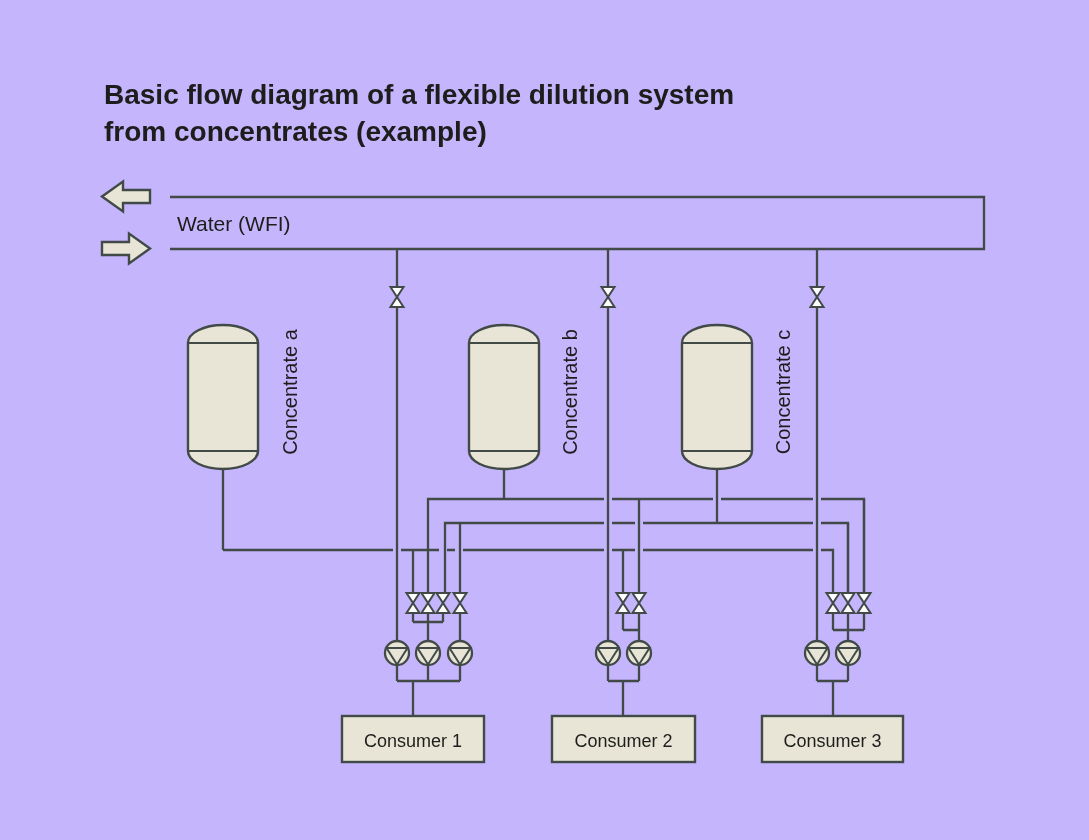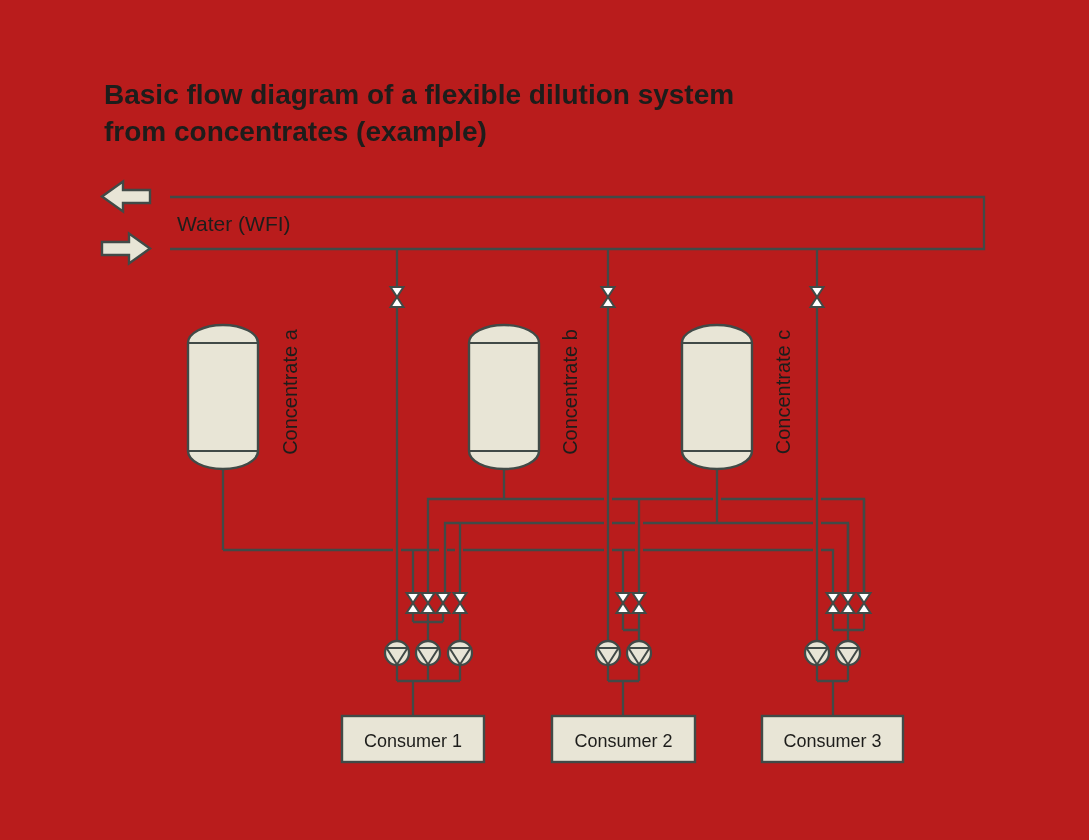--- a/index.html
+++ b/index.html
@@ -1,16 +1,16 @@
 <!DOCTYPE html>
 <html><head>
 <meta charset="utf-8">
 <style>
   html,body{margin:0;padding:0;background:#ffffff;}
-  .canvas{position:relative;width:1089px;height:840px;background:#b91c1c;overflow:hidden;
+  .canvas{position:relative;width:1089px;height:840px;background:#c4b5fd;overflow:hidden;
           font-family:"Liberation Sans",sans-serif;}
   svg{display:block;}
   .pipe{fill:none;stroke:#414a47;stroke-width:2.3;stroke-linecap:butt;}
   .shape{fill:#e8e5d6;stroke:#414a47;stroke-width:2.4;}
   .seam{fill:none;stroke:#414a47;stroke-width:1.8;}
   .valve{fill:#ffffff;stroke:#414a47;stroke-width:2;stroke-linejoin:miter;}
   .pumpbody{fill:#e8e5d6;stroke:#414a47;stroke-width:2.3;}
   .pumptri{fill:#e8e5d6;stroke:#414a47;stroke-width:2;stroke-linejoin:miter;}
   .ttl{font-size:28px;font-weight:bold;fill:#1d1d1b;}
   .lbl{font-size:21px;fill:#1d1d1b;}

